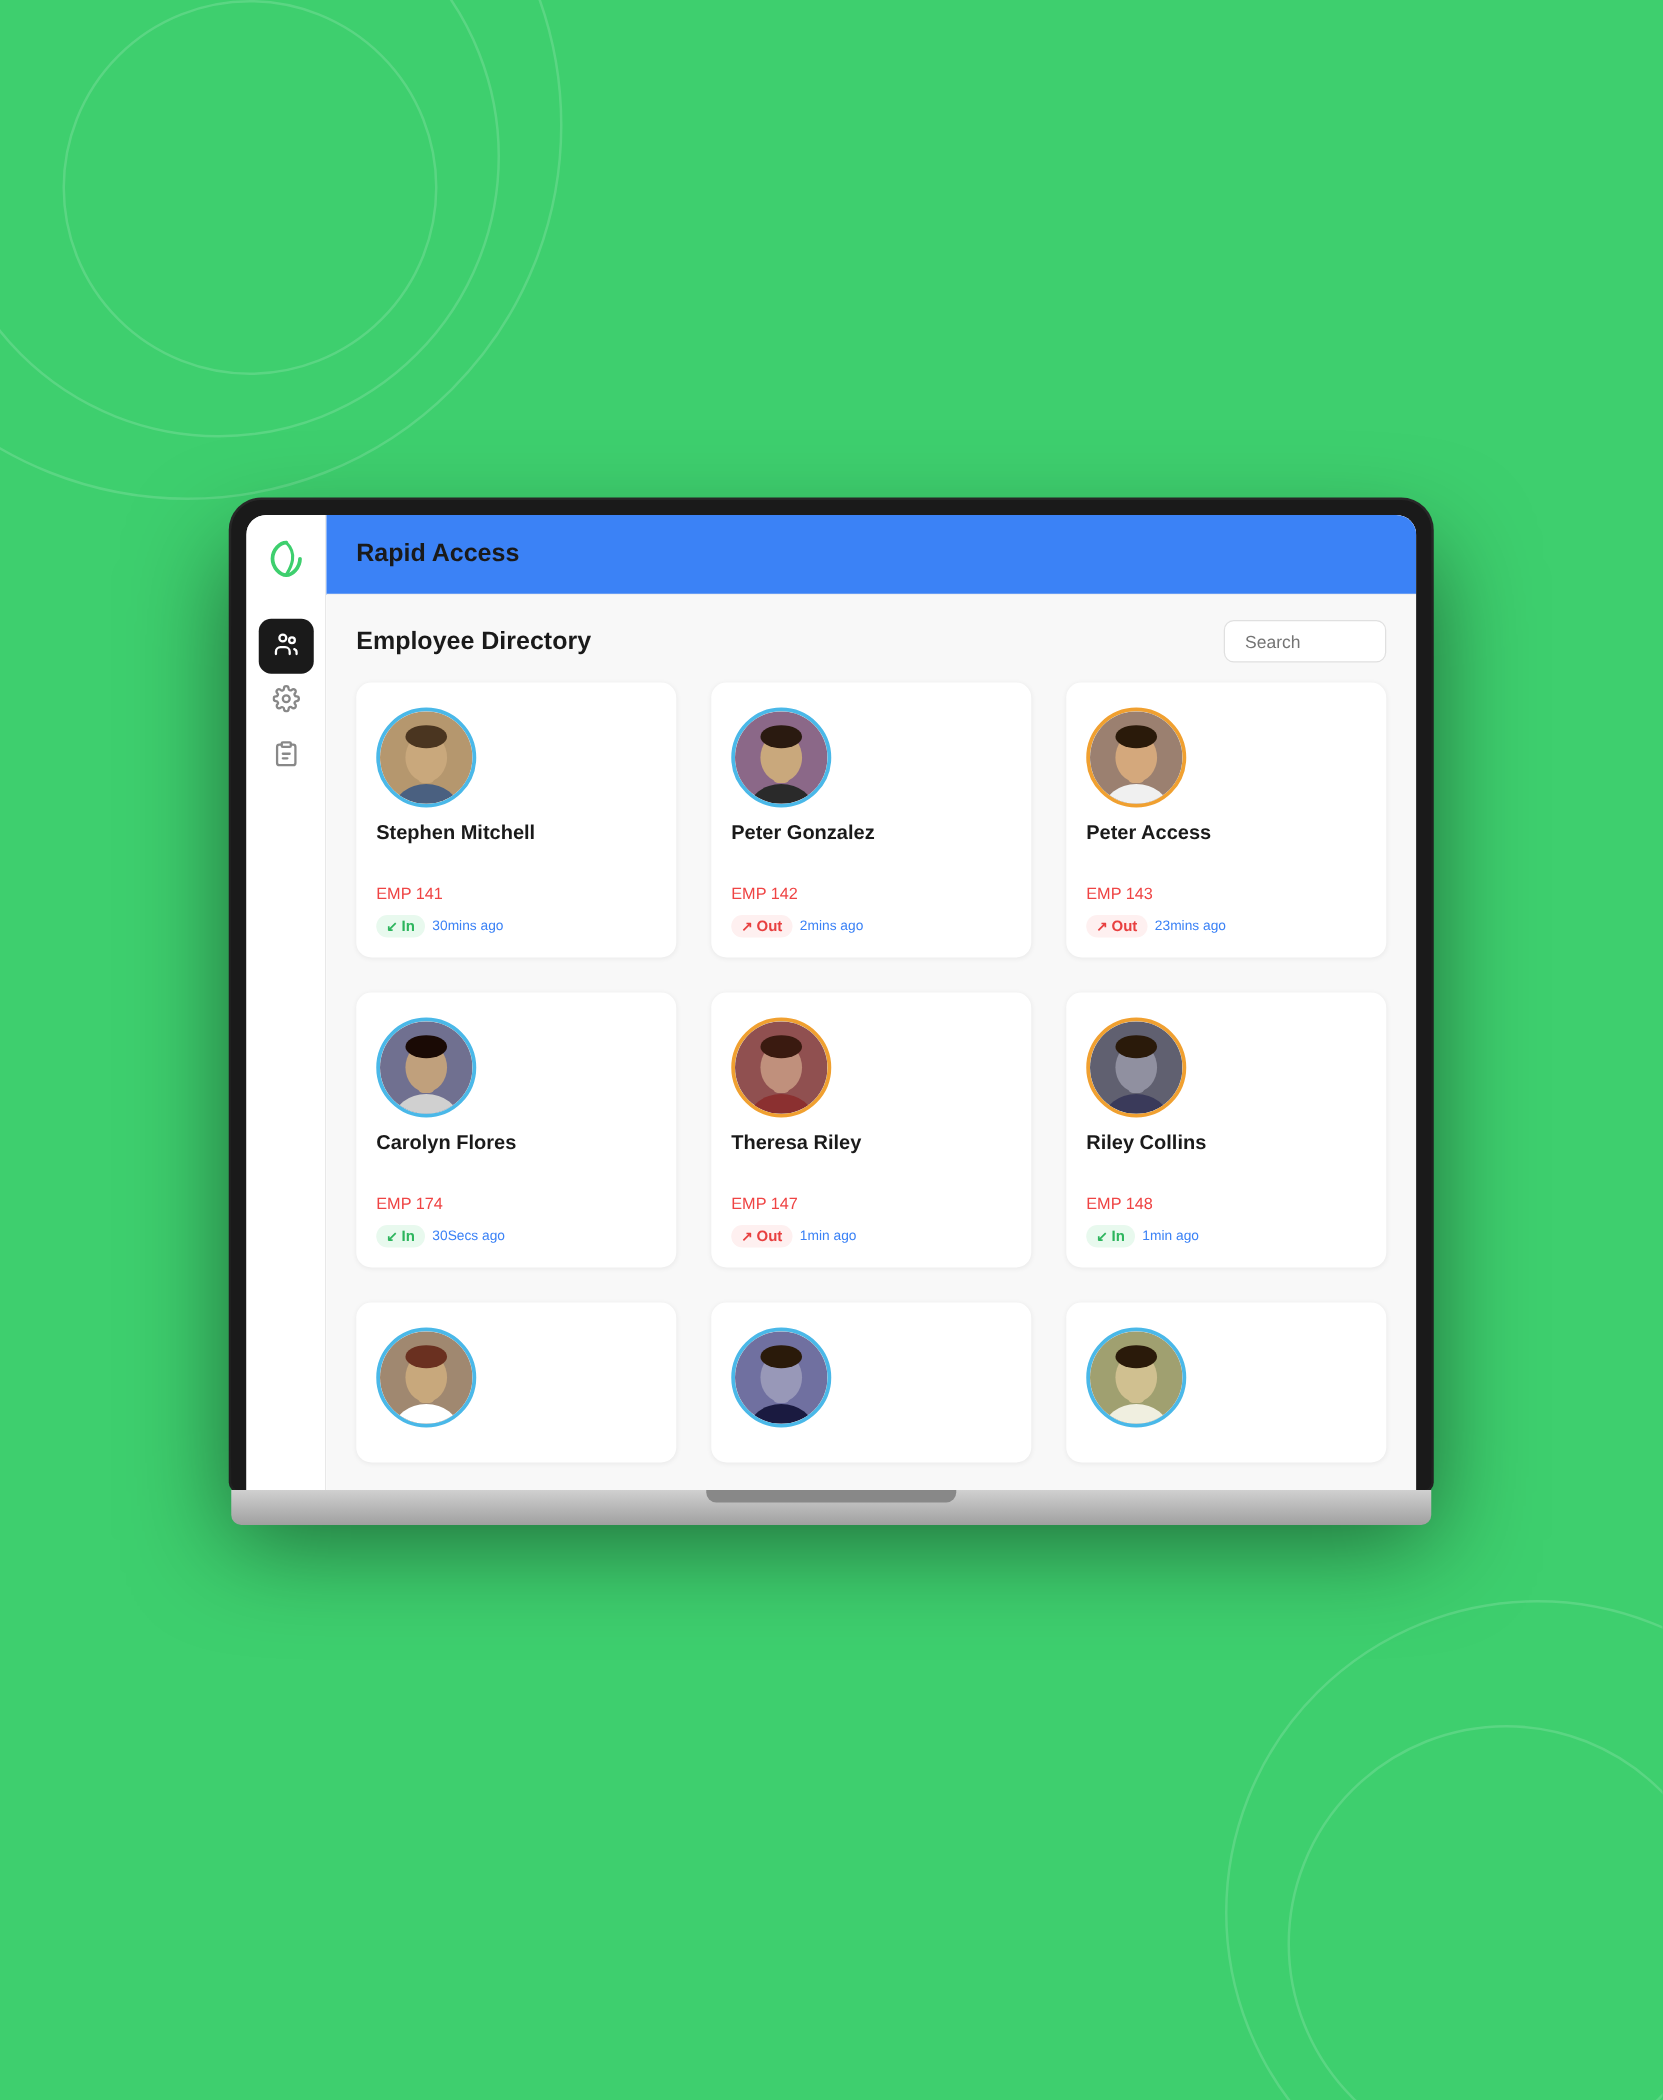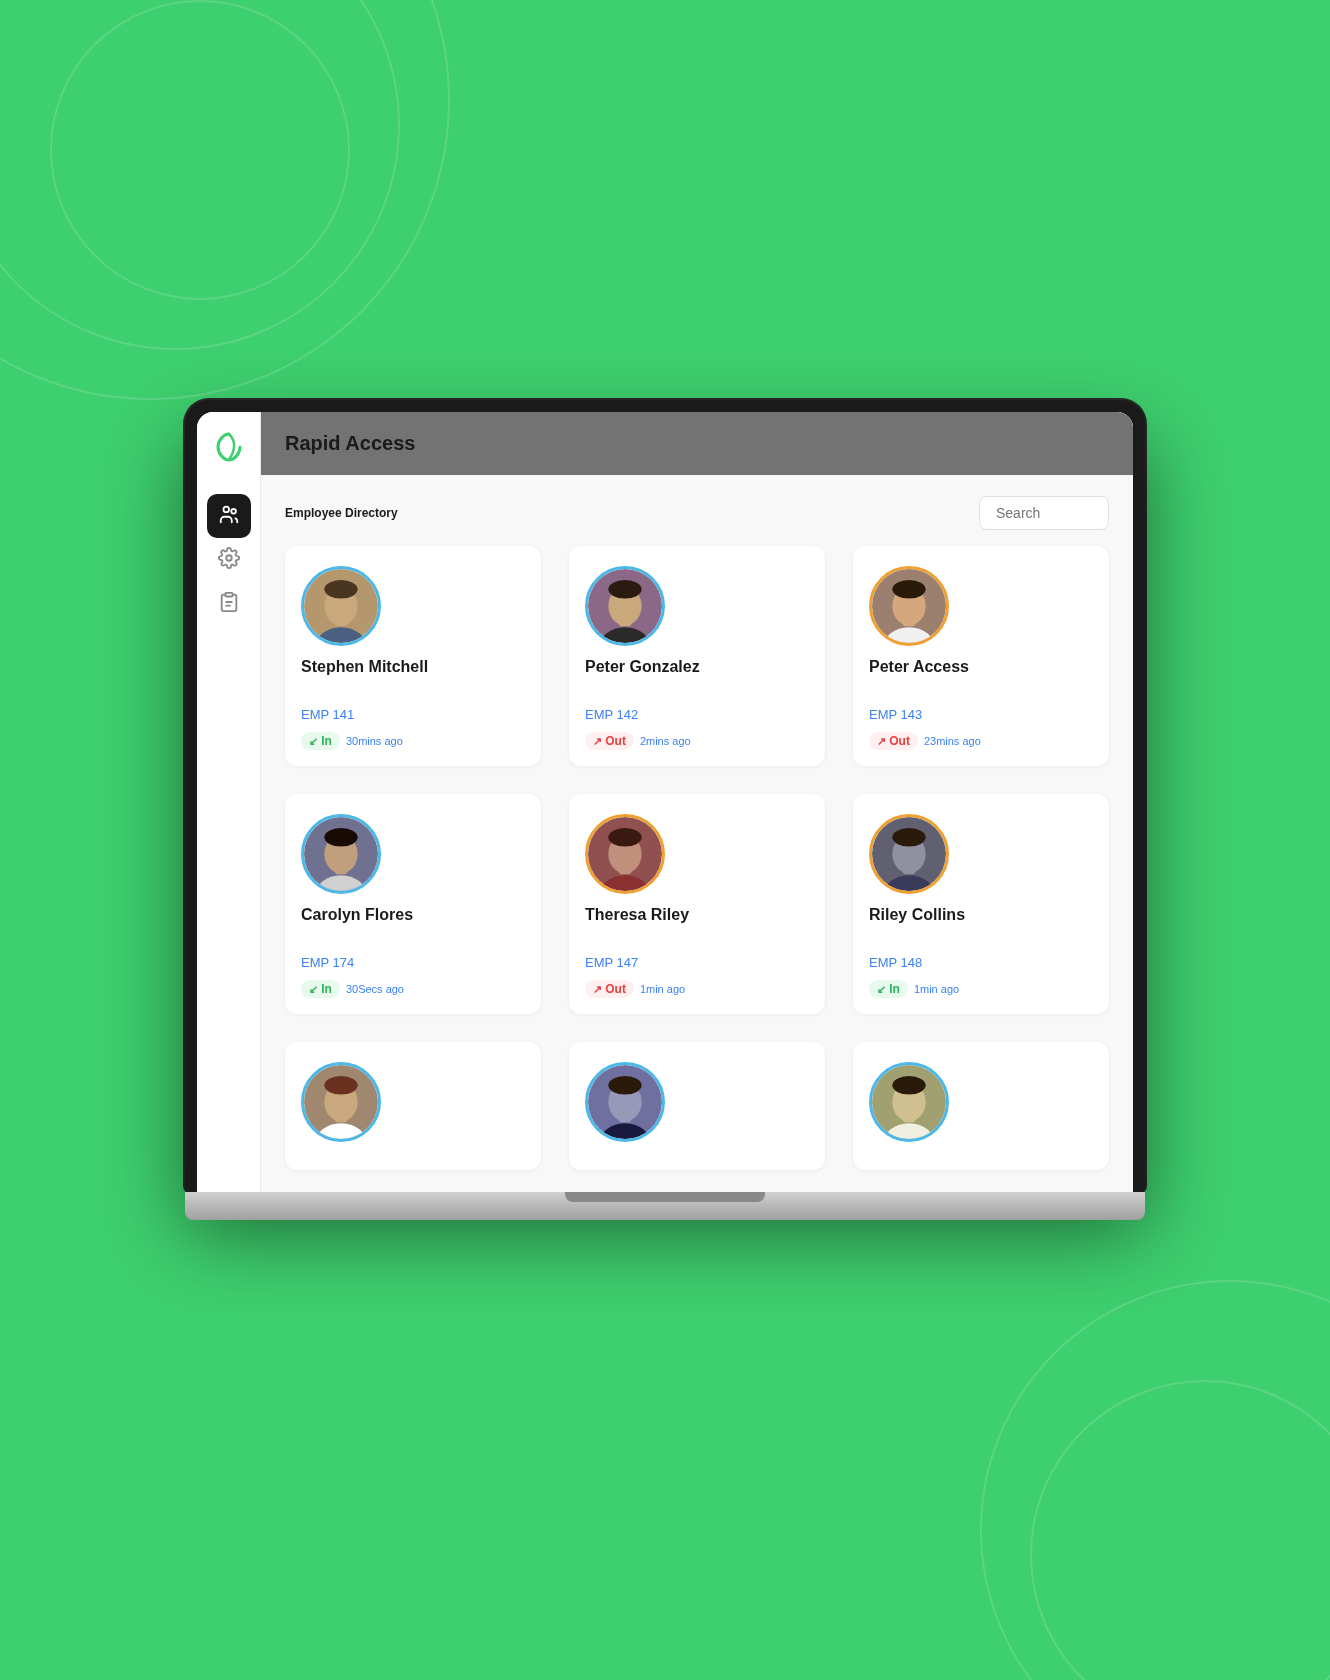--- a/index.html
+++ b/index.html
@@ -125,21 +125,21 @@
 
     
     .main-content {
       flex: 1;
       background: #fff;
       overflow: hidden;
     }
 
     .top-bar {
       height: 64px;
-      background: #737373;
+      background: #3b82f6;
       border-bottom: 1px solid #f0f0f0;
       display: flex;
       align-items: center;
       padding: 0 24px;
     }
 
     .page-title-text {
       font-size: 20px;
       font-weight: 700;
       color: #1a1a1a;
@@ -153,21 +153,21 @@
     }
 
     .directory-header {
       display: flex;
       align-items: center;
       justify-content: space-between;
       margin-bottom: 16px;
     }
 
     .directory-title {
-      font-size: 12px;
+      font-size: 20px;
       font-weight: 600;
       color: #1a1a1a;
     }
 
     .search-input-wrapper {
       position: relative;
     }
 
     .search-input {
       border: 1px solid #e0e0e0;
@@ -231,21 +231,21 @@
 
     .emp-name {
       font-size: 16px;
       font-weight: 700;
       color: #1a1a1a;
       margin-bottom: 2px;
     }
 
     .emp-id {
       font-size: 13px;
-      color: #3b82f6;
+      color: #ef4444;
       margin-bottom: 10px;
       margin-top: 31px;
     }
 
     .status-row {
       display: flex;
       align-items: center;
       gap: 6px;
     }
 

